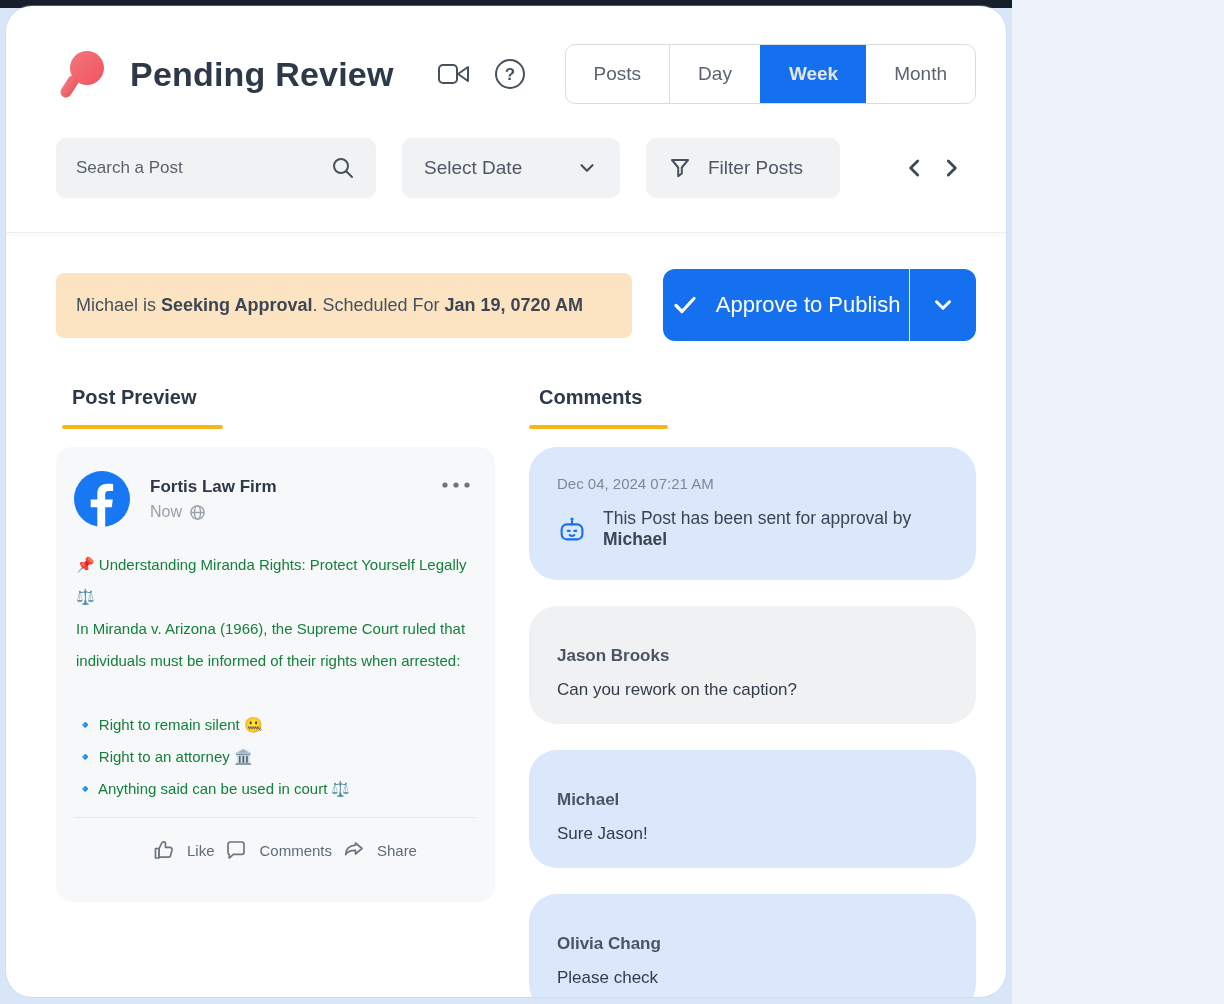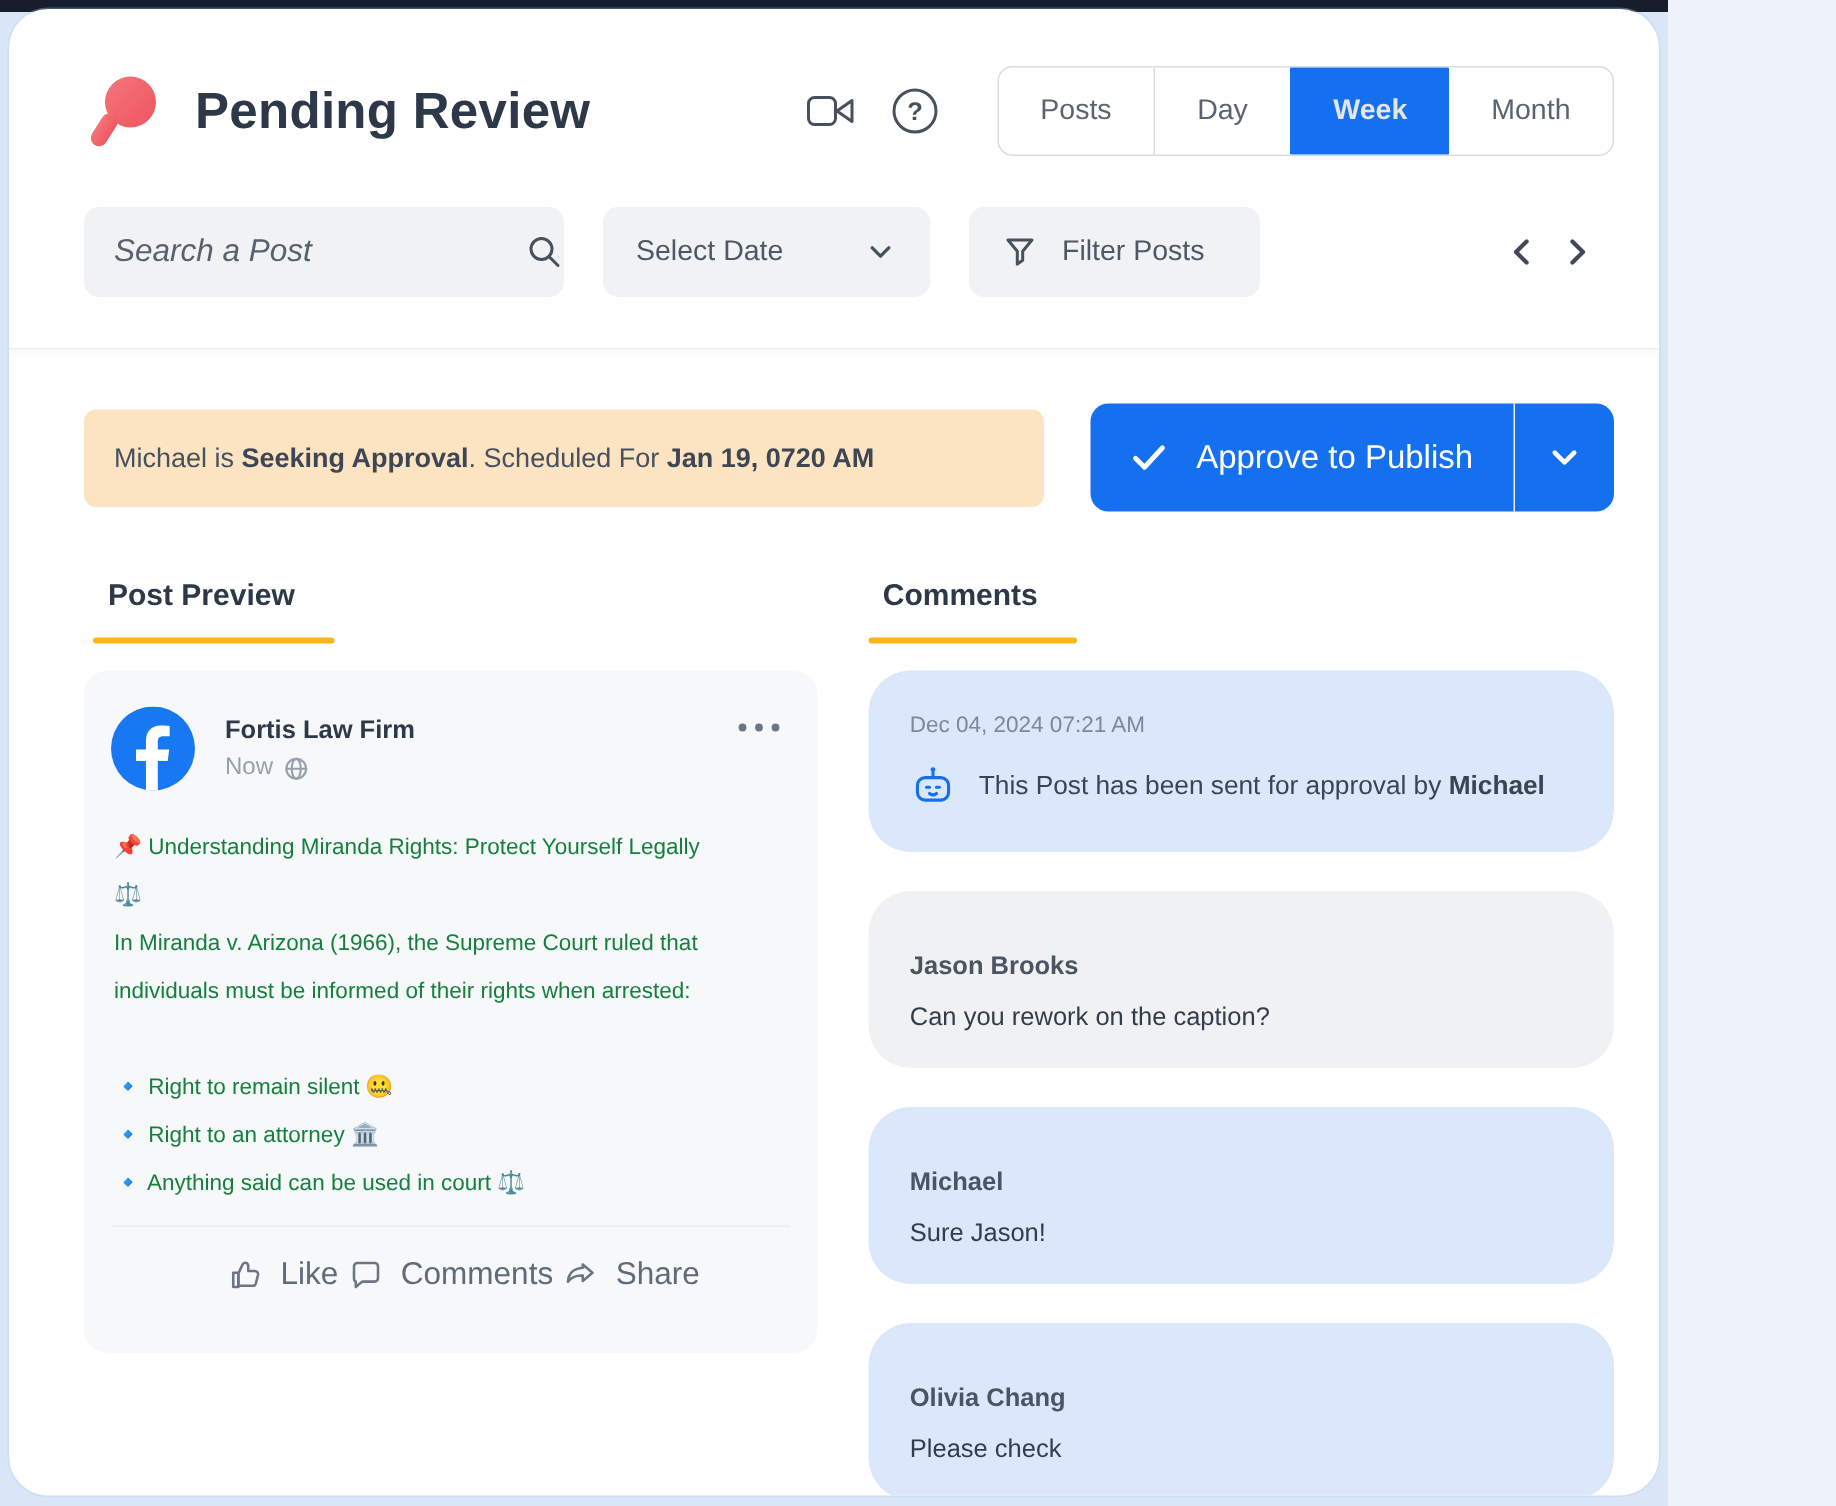--- a/index.html
+++ b/index.html
@@ -1,17 +1,17 @@
 <!DOCTYPE html>
 <html><head>
 <meta charset="utf-8">
 <style>
   * { margin:0; padding:0; box-sizing:border-box; }
   body { font-family:"Liberation Sans", sans-serif; background:#eef3fb; }
-  .page { position:relative; width:1112px; height:1004px; background:#d9e6f7; overflow:hidden; }
+  .page { position:relative; width:1012px; height:1004px; background:#d9e6f7; overflow:hidden; }
   .page::before { content:""; position:absolute; top:0; left:0; right:0; height:8px; background:#151e2a; }
   .app-card { position:absolute; left:6px; right:6px; top:6px; bottom:7px; background:#ffffff;
               border-radius:26px; overflow:hidden; box-shadow:0 0 0 1px rgba(180,205,240,.35); }
 
   
   header { padding:38px 30px 34px 50px; border-bottom:1px solid #edf0f3; box-shadow:0 2px 6px rgba(30,40,60,.03); }
   .title-row { display:flex; align-items:center; }
   .badge { width:54px; height:54px; display:flex; align-items:center; justify-content:center; }
   h1 { font-size:34px; font-weight:700; color:#2d3848; margin-left:20px; letter-spacing:.2px; }
   .header-right { margin-left:auto; display:flex; align-items:center; gap:22px; }
@@ -19,21 +19,21 @@
   .segmented { display:flex; margin-left:16px; border:1px solid #d9dde2; border-radius:10px; overflow:hidden; height:60px; background:#fff; }
   .segmented button { border:none; background:transparent; font-family:inherit; font-size:19px; color:#5a6470;
                       padding:0 28px; cursor:pointer; border-right:1px solid #d9dde2; }
   .segmented button:last-child { border-right:none; }
   .segmented button.active { background:#1570EF; color:#e5e5e5; font-weight:700; border-right:none; box-shadow:-1px 0 0 #1570EF; }
 
   .toolbar { display:flex; align-items:center; margin-top:34px; gap:26px; }
   .field { height:60px; background:#f0f2f3; border-radius:10px; display:flex; align-items:center; border:none;
            font-family:inherit; font-size:19px; color:#4d5866; cursor:pointer; }
   .search-box { width:320px; padding:0 20px; cursor:text; }
-  .search-box input { flex:1; border:none; background:transparent; outline:none; font-family:inherit; font-size:21px; color:#6d28d9;font-style:italic; }
+  .search-box input { flex:1; border:none; background:transparent; outline:none; font-family:inherit; font-size:17px; color:#6d28d9; }
   .search-box input::placeholder { color:#58626f; }
   .select-box { width:218px; padding:0 22px; justify-content:space-between; }
   .filter-box { width:194px; padding:0 22px; gap:16px;border-radius:10px; }
   .nav-arrows { margin-left:auto; display:flex; gap:10px; padding-right:12px; }
   .nav-arrows button { background:none; border:none; cursor:pointer; display:flex; align-items:center; }
 
   
   main { padding:36px 30px 0 50px; }
   .approval-row { display:flex; align-items:center; gap:31px; }
   .banner { width:709px; height:65px; background:#fce4c2; border-radius:8px; display:flex; align-items:center;
@@ -61,21 +61,21 @@
   .post-head { display:flex; align-items:center; }
   .acct { margin-left:20px; }
   .acct-name { font-size:17px; font-weight:700; color:#2d3848; }
   .acct-time { margin-top:6px; font-size:16px; color:#97a0ab; display:flex; align-items:center; gap:7px; }
   .dots { margin-left:auto; align-self:flex-start; margin-top:6px; cursor:pointer; padding:4px; }
   .post-body { margin-top:22px; padding:0 2px; }
   .post-line { font-size:15px; line-height:32px; color:#15803d; min-height:32px; }
   .post-divider { margin-top:12px; border-top:1px solid #e8eaed; }
   .post-actions { display:flex; justify-content:space-between; padding:20px 60px 0 78px; }
   .post-action { display:flex; align-items:center; gap:11px; background:none; border:none; cursor:pointer;
-                 font-family:inherit; font-size:21px; color:#5f6b7a; }
+                 font-family:inherit; font-size:15px; color:#5f6b7a; }
 
   
   .comment-card { border-radius:28px; padding:24px 28px; margin-top:18px; }
   .comment-card + .comment-card { margin-top:26px; }
   .c-blue { background:#dbe8fb; }
   .c-gray { background:#f0f1f3; }
   .c-date { font-size:15px; color:#7e8896; margin-top:4px; }
   .c-sysrow { display:flex; align-items:center; gap:16px; margin-top:16px; padding-bottom:6px; }
   .c-systext { font-size:17.5px; color:#3b4552; }
   .c-systext b { font-weight:700; }

